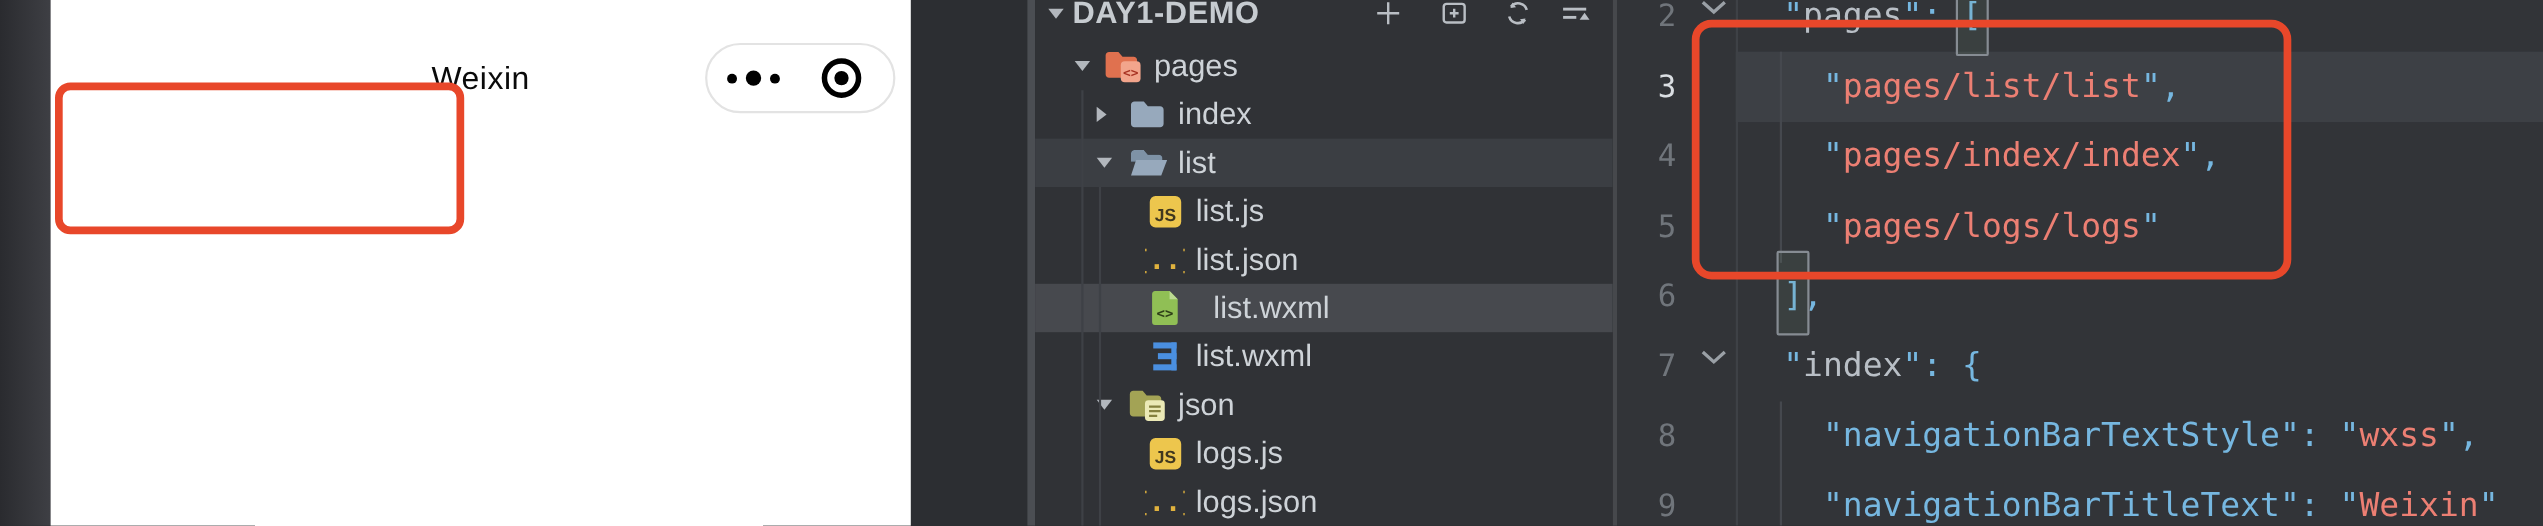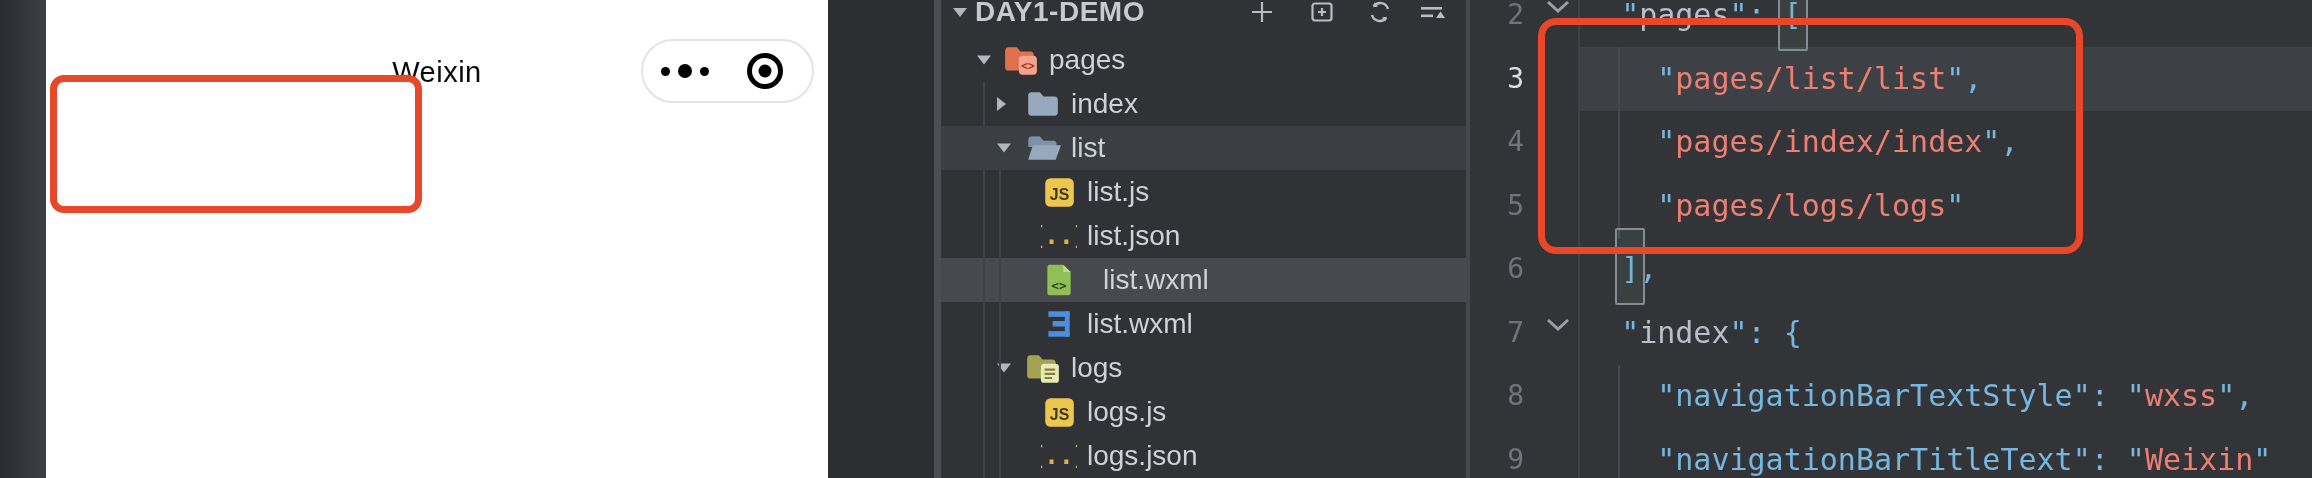--- a/index.html
+++ b/index.html
@@ -182,21 +182,21 @@
           </svg></span>
         <span class="flabel" style="left: 146px;">list.wxml</span>
       </div>
       <div class="row" style="top: 346px;">
         <span class="chev tri-down" style="left: 56px;"></span>
         <span class="ficon" style="left: 84px;"><svg width="36" height="36" viewBox="0 0 34 34">
             <path d="M2 8c0-1.7 1.3-3 3-3h8l3.5 4H26c1.7 0 3 1.3 3 3v12c0 1.7-1.3 3-3 3H5c-1.7 0-3-1.3-3-3z" fill="#a3a355"></path>
             <rect x="15" y="13" width="17" height="18" rx="3" fill="#ebe9b6"></rect>
             <path d="M18.5 18.5h10M18.5 22.5h10M18.5 26.5h7" stroke="#84803e" stroke-width="2"></path>
           </svg></span>
-        <span class="flabel" style="left: 130px;">logs</span>
+        <span class="flabel" style="left: 130px;">json</span>
       </div>
       <div class="row" style="top: 390px;">
         <span class="ficon" style="left: 100px;"><svg width="36" height="36" viewBox="0 0 34 34">
             <rect x="4" y="4" width="27" height="27" rx="5" fill="#edc64d"></rect>
             <text x="17.5" y="25" text-anchor="middle" font-size="15" font-weight="bold" fill="#40381f" font-family="sans-serif">JS</text>
           </svg></span>
         <span class="flabel" style="left: 146px;">logs.js</span>
       </div>
       <div class="row" style="top: 434px;">
         <span class="ficon" style="left: 100px;"><svg width="36" height="36" viewBox="0 0 34 34">

